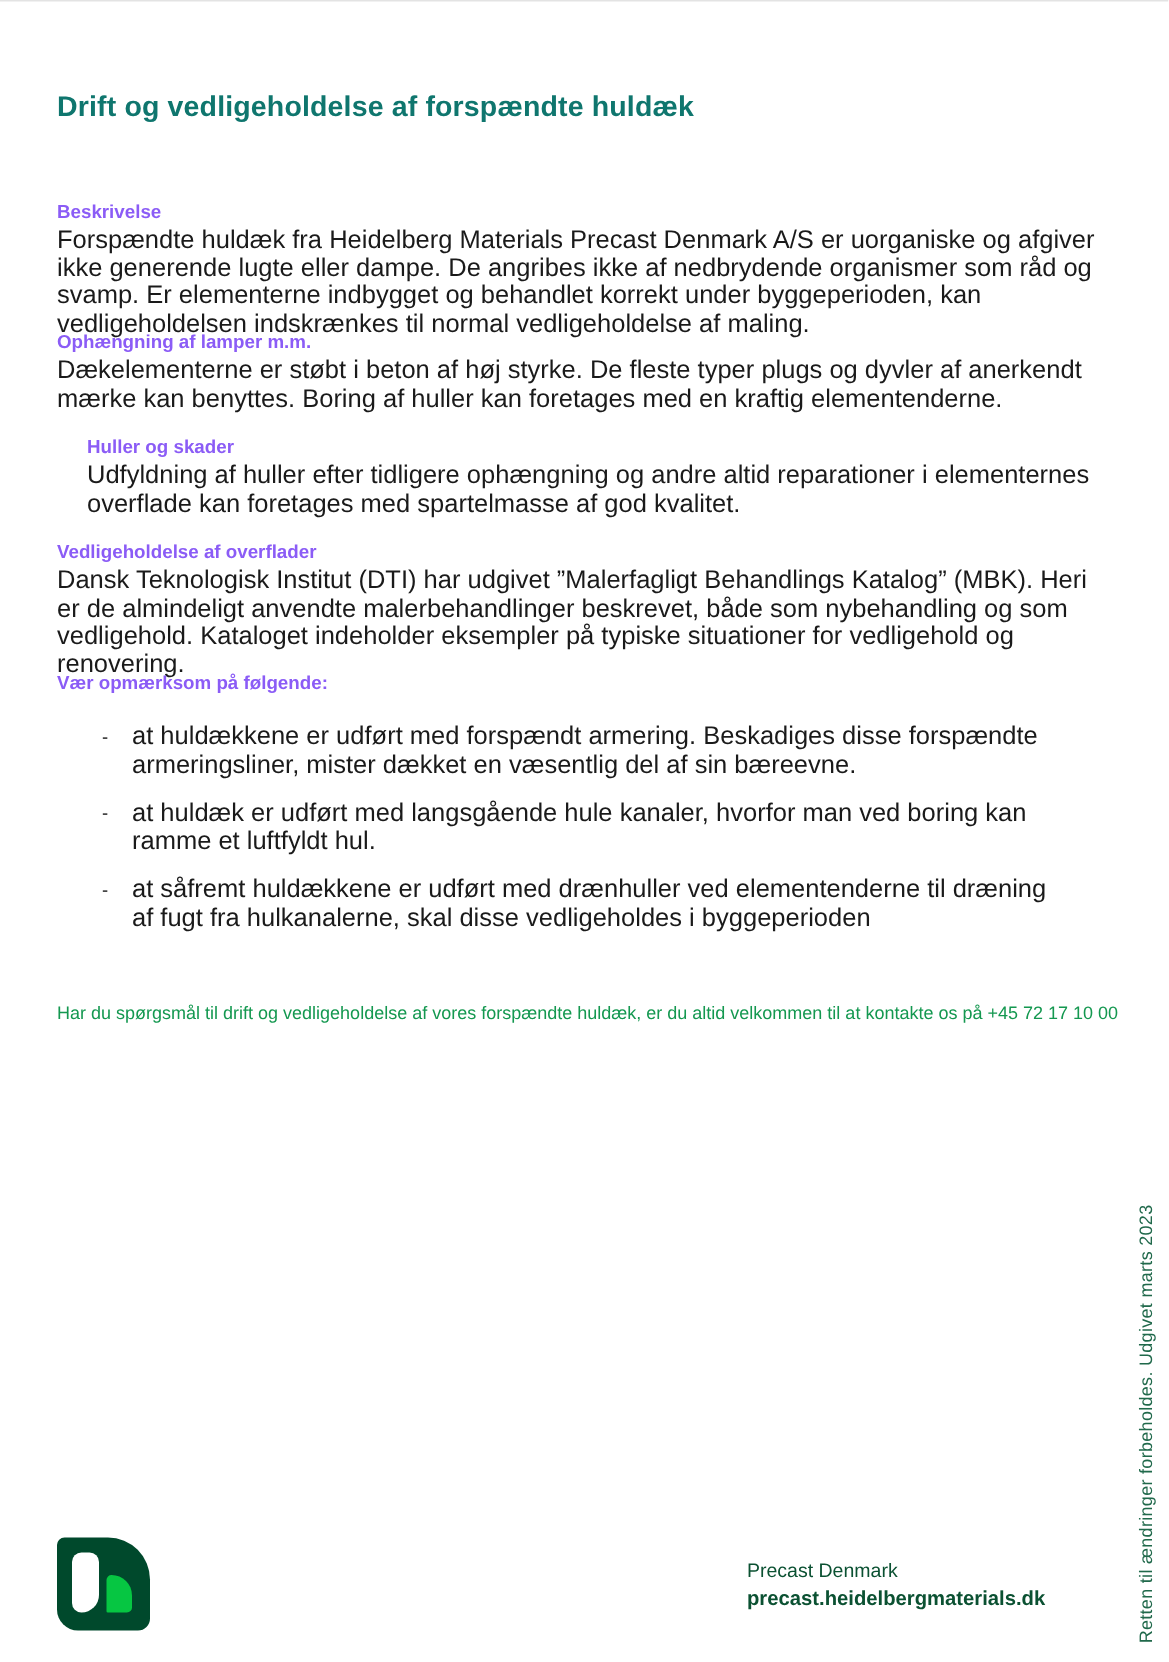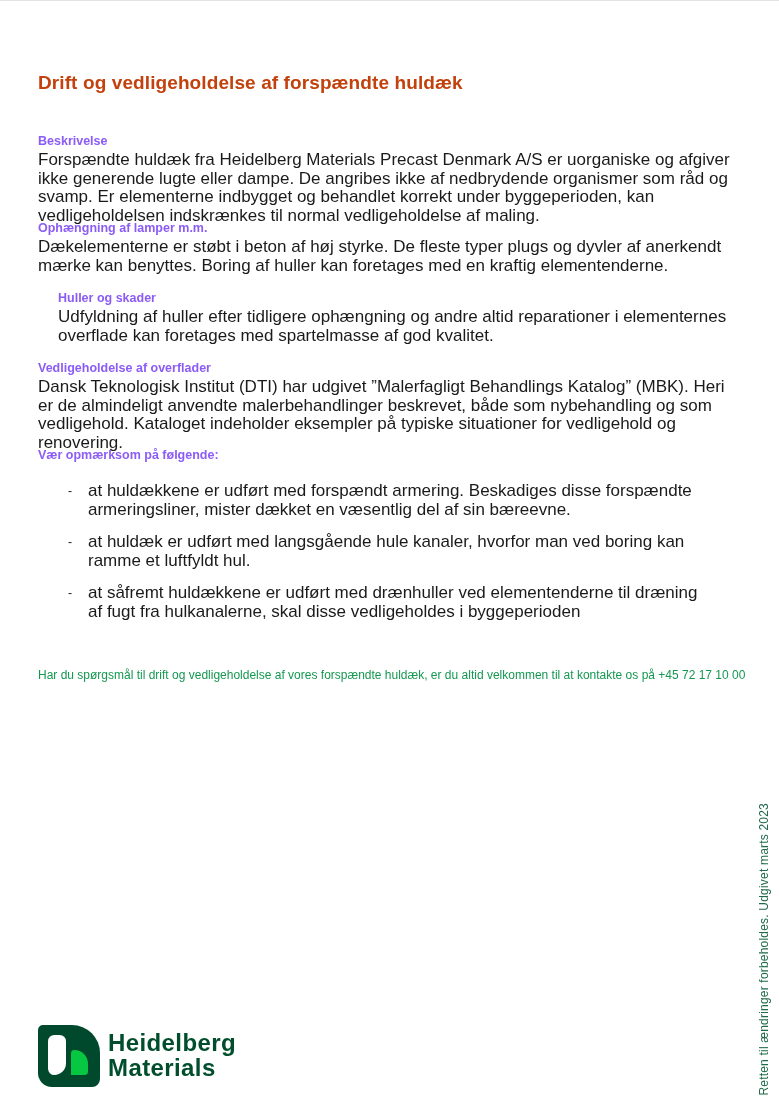--- a/index.html
+++ b/index.html
@@ -6,22 +6,22 @@
   html,body { background:#ffffff; }
   .page {
     position:relative;
     width:779px; height:1108px;
     background:#ffffff;
     border-top:1px solid #e3e3e3;
     font-family:"Liberation Sans", sans-serif;
     overflow:hidden;
   }
   .doc-title {
-    position:absolute; left:38px; top:71px;
-    font-size:19px; font-weight:bold; color:#c2410c;
+    position:absolute; left:38px; top:60px;
+    font-size:19px; font-weight:bold; color:#0f766e;
     letter-spacing:0.1px;
   }
   .section { position:absolute; left:38px; width:700px; }
   .section h3 {
     font-size:12.5px; font-weight:bold; color:#8b5cf6;
     margin:0 0 3px 0;
   }
   .section p, .bullet-text {
     font-size:17px; color:#1a1a1a; line-height:18.5px;
   }
@@ -124,19 +124,19 @@
 
   <div class="contact-line">Har du spørgsmål til drift og vedligeholdelse af vores forspændte huldæk, er du altid velkommen til at kontakte os på +45 72 17 10 00</div>
 
   <div class="sidebar-note">Retten til ændringer forbeholdes. Udgivet marts 2023</div>
 
   <div class="logo-mark">
     <div class="logo-white-shape"></div>
     <div class="logo-leaf"></div>
   </div>
 
-  <div class="brand-text">
-    <div>Heidelberg</div>
-    <div>Materials</div>
+
+  <div class="footer-right">
+    <div class="footer-division">Precast Denmark</div>
+    <div class="footer-website">precast.heidelbergmaterials.dk</div>
   </div>
-
 
 </div>
 
 </body></html>

